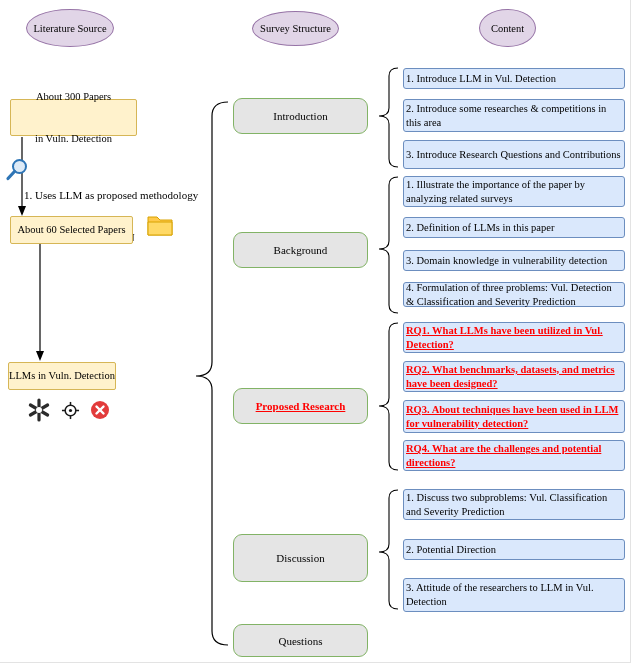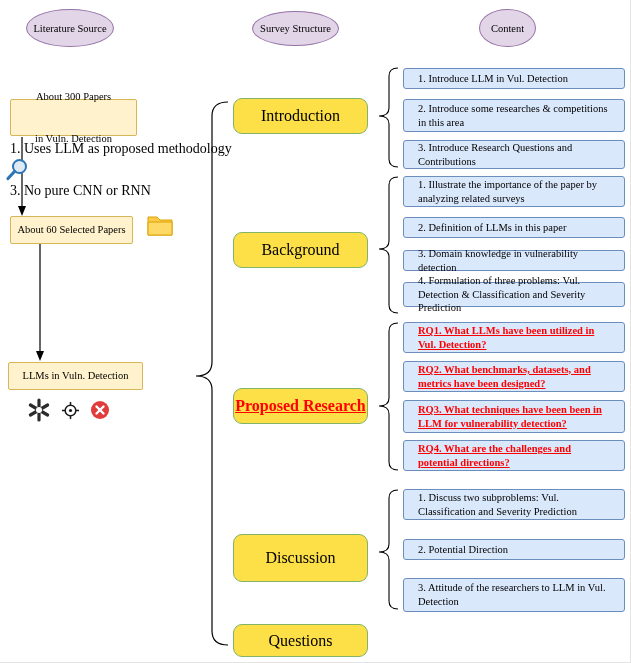--- a/index.html
+++ b/index.html
@@ -16,32 +16,32 @@
     border-radius:50%; display:flex; align-items:center; justify-content:center;
     font-size:10.5px; text-align:center;
   }
   .ybox {
     position:absolute; background:#FFF2CC; border:1px solid #D6B656;
     border-radius:2px; display:flex; align-items:center; justify-content:center;
     text-align:center; font-size:10.5px; line-height:1.3;
   }
   .col { flex-direction:column;gap:28px; }
   .gbox {
-    position:absolute; left:233px; width:135px; background:#fde047;
+    position:absolute; left:233px; width:135px; background:#e5e5e5;
     border:1px solid #82B366; border-radius:9px; display:flex;
-    align-items:center; justify-content:center; font-size:16px; text-align:center;
+    align-items:center; justify-content:center; font-size:11px; text-align:center;
   }
   .bbox {
     position:absolute; left:403px; width:222px; background:#DAE8FC;
     border:1px solid #6C8EBF; border-radius:3px; display:flex;
-    align-items:center; font-size:10.5px; line-height:1.3; padding:2px 14px;
+    align-items:center; font-size:10.5px; line-height:1.3; padding:2px 2px;
   }
   .red { color:#FF0000; font-weight:bold;text-decoration:underline; }
   .criteria {
-    position:absolute; left:10px; font-size:14px; white-space:nowrap;
+    position:absolute; left:24px; font-size:11px; white-space:nowrap;margin-top:48px;
   }
   .icon { position:absolute; }
 </style>
 </head>
 <body>
 
 <div class="canvas">
 
   <svg class="overlay" width="631" height="663" viewBox="0 0 631 663">
 
@@ -79,21 +79,21 @@
     <line x1="10.5" y1="14.5" x2="4" y2="21.5" stroke="#2E75B6" stroke-width="3.2" stroke-linecap="round"></line>
   </svg>
 
   <div class="ybox" style="left:10px;top:216px;width:123px;height:28px">About 60 Selected Papers</div>
 
   <svg class="icon" style="left:146px;top:213px" width="28" height="24" viewBox="0 0 28 24">
     <path d="M2 4 h9 l3 3 h12 v15 h-24 z" fill="#FFC94A" stroke="#D8A200" stroke-width="1"></path>
     <path d="M2 9 h24 v13 h-24 z" fill="#FFD966" stroke="#D8A200" stroke-width="1"></path>
   </svg>
 
-  <div class="ybox" style="left:8px;top:362px;width:135px;height:28px">LLMs in Vuln. Detection</div>
+  <div class="ybox" style="left:8px;top:362px;width:108px;height:28px">LLMs in Vuln. Detection</div>
 
   <svg class="icon" style="left:27px;top:398px" width="24" height="24" viewBox="0 0 24 24">
     <g stroke="#2b2b2b" stroke-width="3.2" stroke-linecap="round">
       <line x1="12" y1="2" x2="12" y2="22"></line>
       <line x1="3.4" y1="7" x2="20.6" y2="17"></line>
       <line x1="20.6" y1="7" x2="3.4" y2="17"></line>
     </g>
     <circle cx="12" cy="12" r="3" fill="#ffffff"></circle>
   </svg>
 
@@ -122,20 +122,20 @@
   <div class="bbox" style="top:99px;height:33px">2. Introduce some researches &amp; competitions in this area</div>
   <div class="bbox" style="top:140px;height:29px">3. Introduce Research Questions and Contributions</div>
 
   <div class="bbox" style="top:176px;height:31px">1. Illustrate the importance of the paper by analyzing related surveys</div>
   <div class="bbox" style="top:217px;height:21px">2. Definition of LLMs in this paper</div>
   <div class="bbox" style="top:250px;height:21px">3. Domain knowledge in vulnerability detection</div>
   <div class="bbox" style="top:282px;height:25px">4. Formulation of three problems: Vul. Detection &amp; Classification and Severity Prediction</div>
 
   <div class="bbox red" style="top:322px;height:31px">RQ1. What LLMs have been utilized in Vul. Detection?</div>
   <div class="bbox red" style="top:361px;height:31px">RQ2. What benchmarks, datasets, and metrics have been designed?</div>
-  <div class="bbox red" style="top:400px;height:33px">RQ3. What techniques have been been in LLM for vulnerability detection?</div>
+  <div class="bbox red" style="top:400px;height:33px">RQ3. About techniques have been used in LLM for vulnerability detection?</div>
   <div class="bbox red" style="top:440px;height:31px">RQ4. What are the challenges and potential directions?</div>
 
   <div class="bbox" style="top:489px;height:31px">1. Discuss two subproblems: Vul. Classification and Severity Prediction</div>
   <div class="bbox" style="top:539px;height:21px">2. Potential Direction</div>
   <div class="bbox" style="top:578px;height:34px">3. Attitude of the researchers to LLM in Vul. Detection</div>
 
 </div>
 
 </body></html>

